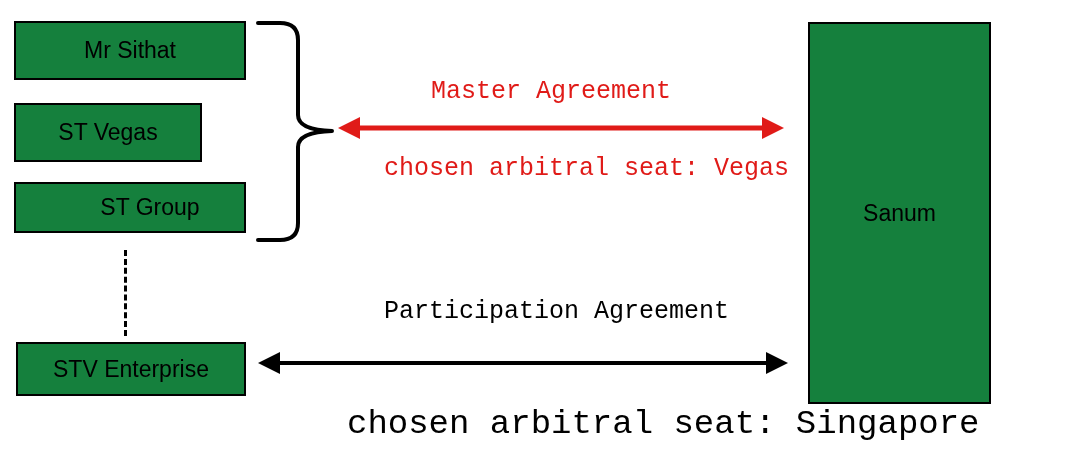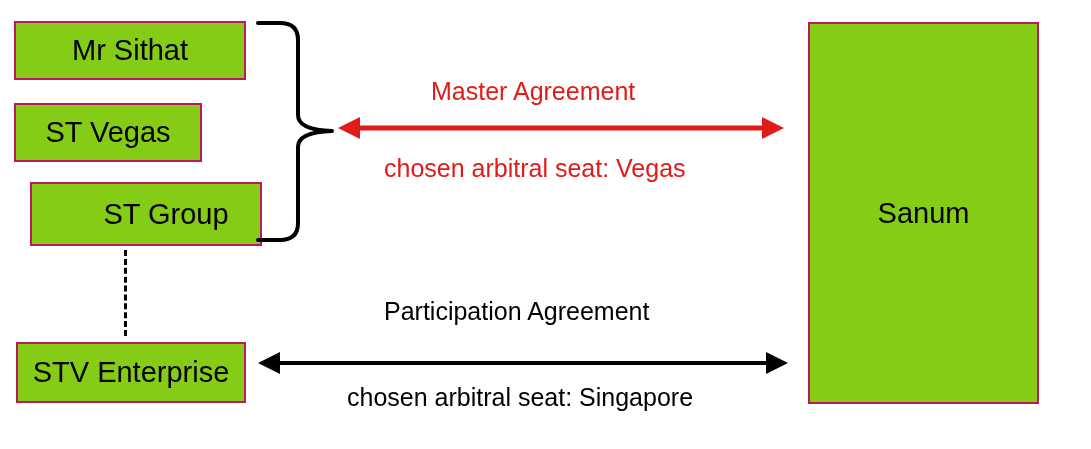--- a/index.html
+++ b/index.html
@@ -14,35 +14,35 @@
   #canvas {
     position: relative;
     width: 1091px;
     height: 449px;
     background: #ffffff;
     overflow: hidden;
   }
   .entity-box {
     position: absolute;
     box-sizing: border-box;
-    border: 2px solid #be185d;
-    background: #84cc16;
+    border: 2px solid #000000;
+    background: #15803d;
     display: flex;
     align-items: center;
     justify-content: center;
     color: #000000;
-    font-size: 29px;
+    font-size: 23px;
     line-height: 1;
     white-space: nowrap;
   }
   .box-mr-sithat   { left: 14px;  top: 21px;  width: 232px; height: 59px; }
   .box-st-vegas    { left: 14px;  top: 103px; width: 188px; height: 59px; }
-  .box-st-group    { left: 30px;  top: 182px; width: 232px; height: 64px; padding-left: 40px; }
-  .box-stv         { left: 16px;  top: 342px; width: 230px; height: 61px; }
-  .box-sanum       { left: 808px; top: 22px;  width: 231px; height: 382px; }
+  .box-st-group    { left: 14px;  top: 182px; width: 232px; height: 51px; padding-left: 40px; }
+  .box-stv         { left: 16px;  top: 342px; width: 230px; height: 54px; }
+  .box-sanum       { left: 808px; top: 22px;  width: 183px; height: 382px; }
 
   .brace-svg {
     position: absolute;
     left: 248px;
     top: 14px;
     width: 96px;
     height: 236px;
   }
   .dashed-link {
     position: absolute;
@@ -67,27 +67,28 @@
     width: 546px;
     height: 34px;
   }
 
   .edge-label {
     position: absolute;
     white-space: nowrap;
     line-height: 1;
     font-size: 25px;
     color: #000000;
+    font-family: Liberation Mono, monospace;
   }
   .edge-label.red { color: #E01B18; }
 
   .label-master        { left: 431px; top: 79px;  font-size: 25px; }
   .label-macau         { left: 384px; top: 156px; font-size: 25px; }
   .label-participation { left: 384px; top: 299px; font-size: 25px; }
-  .label-singapore     { left: 347px; top: 385px; font-size: 25px; text-align: right; }
+  .label-singapore     { left: 347px; top: 407px; font-size: 34px; text-align: right; }
 </style>
 </head>
 <body>
 
 <div id="canvas">
 
   <div class="entity-box box-mr-sithat">
     <span>Mr Sithat</span>
   </div>
 

